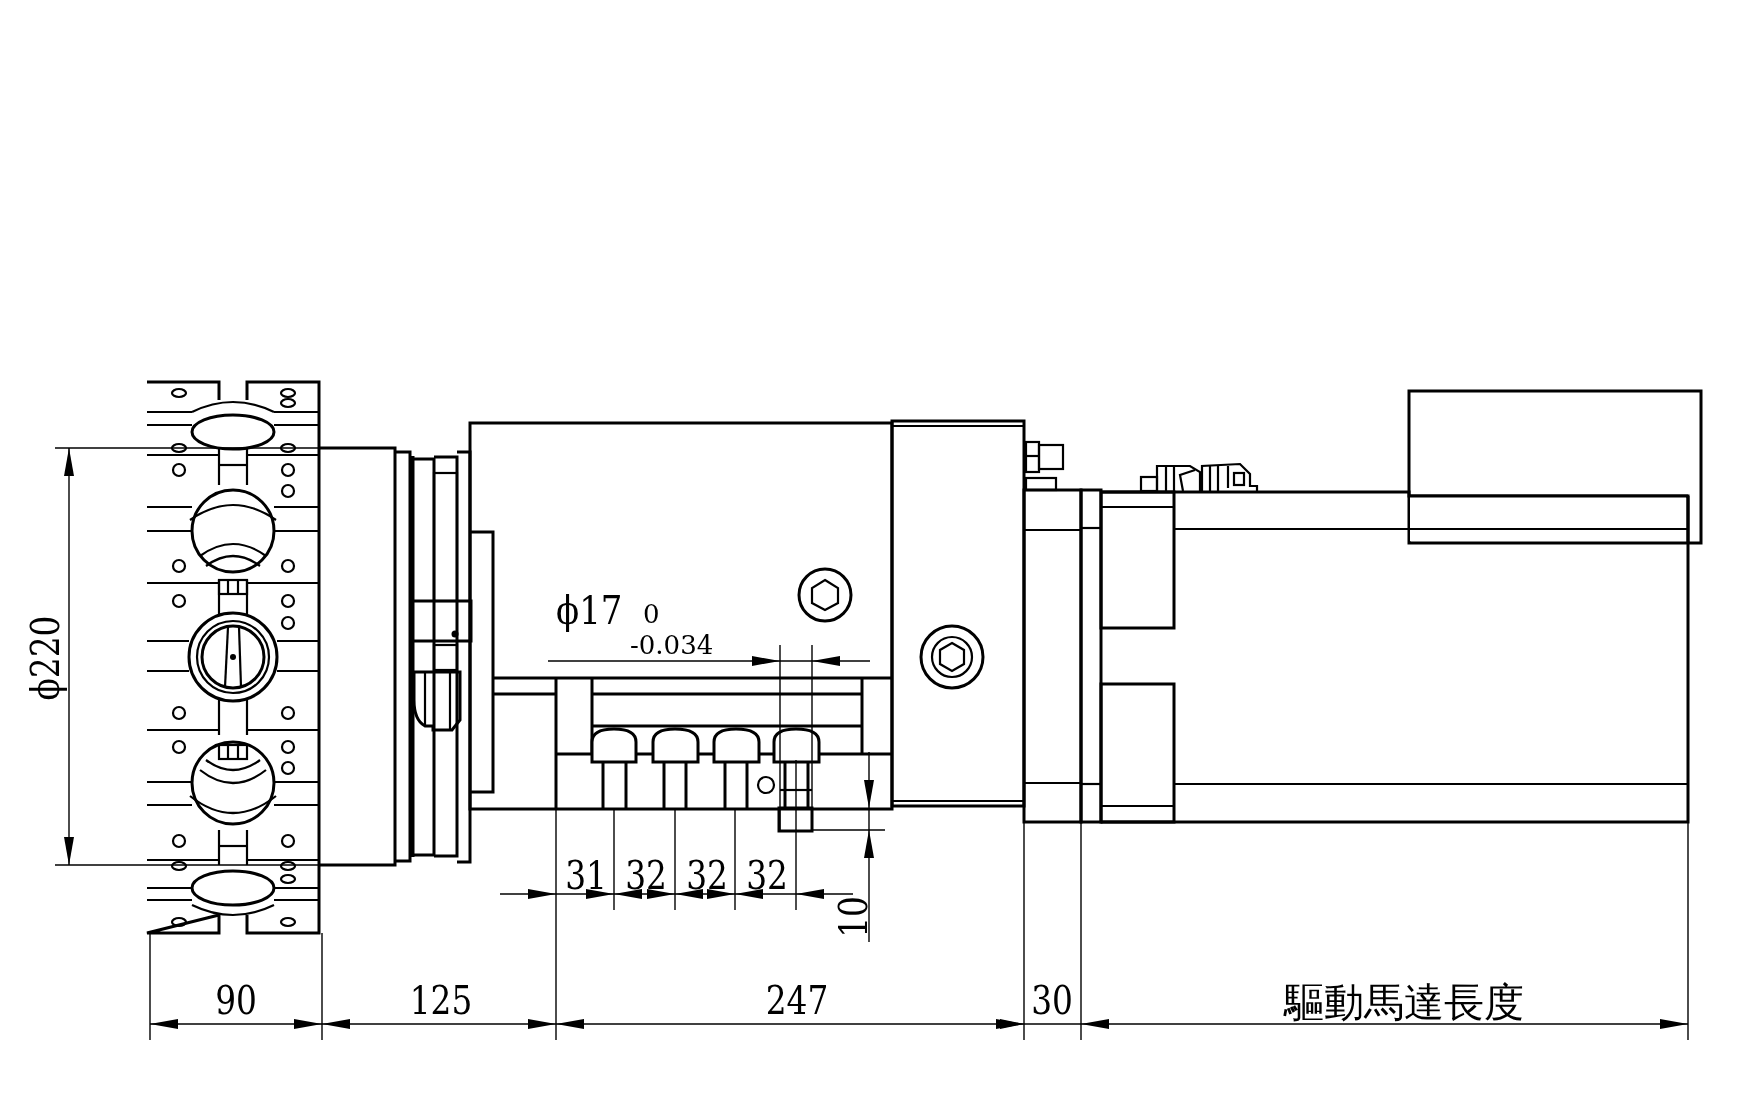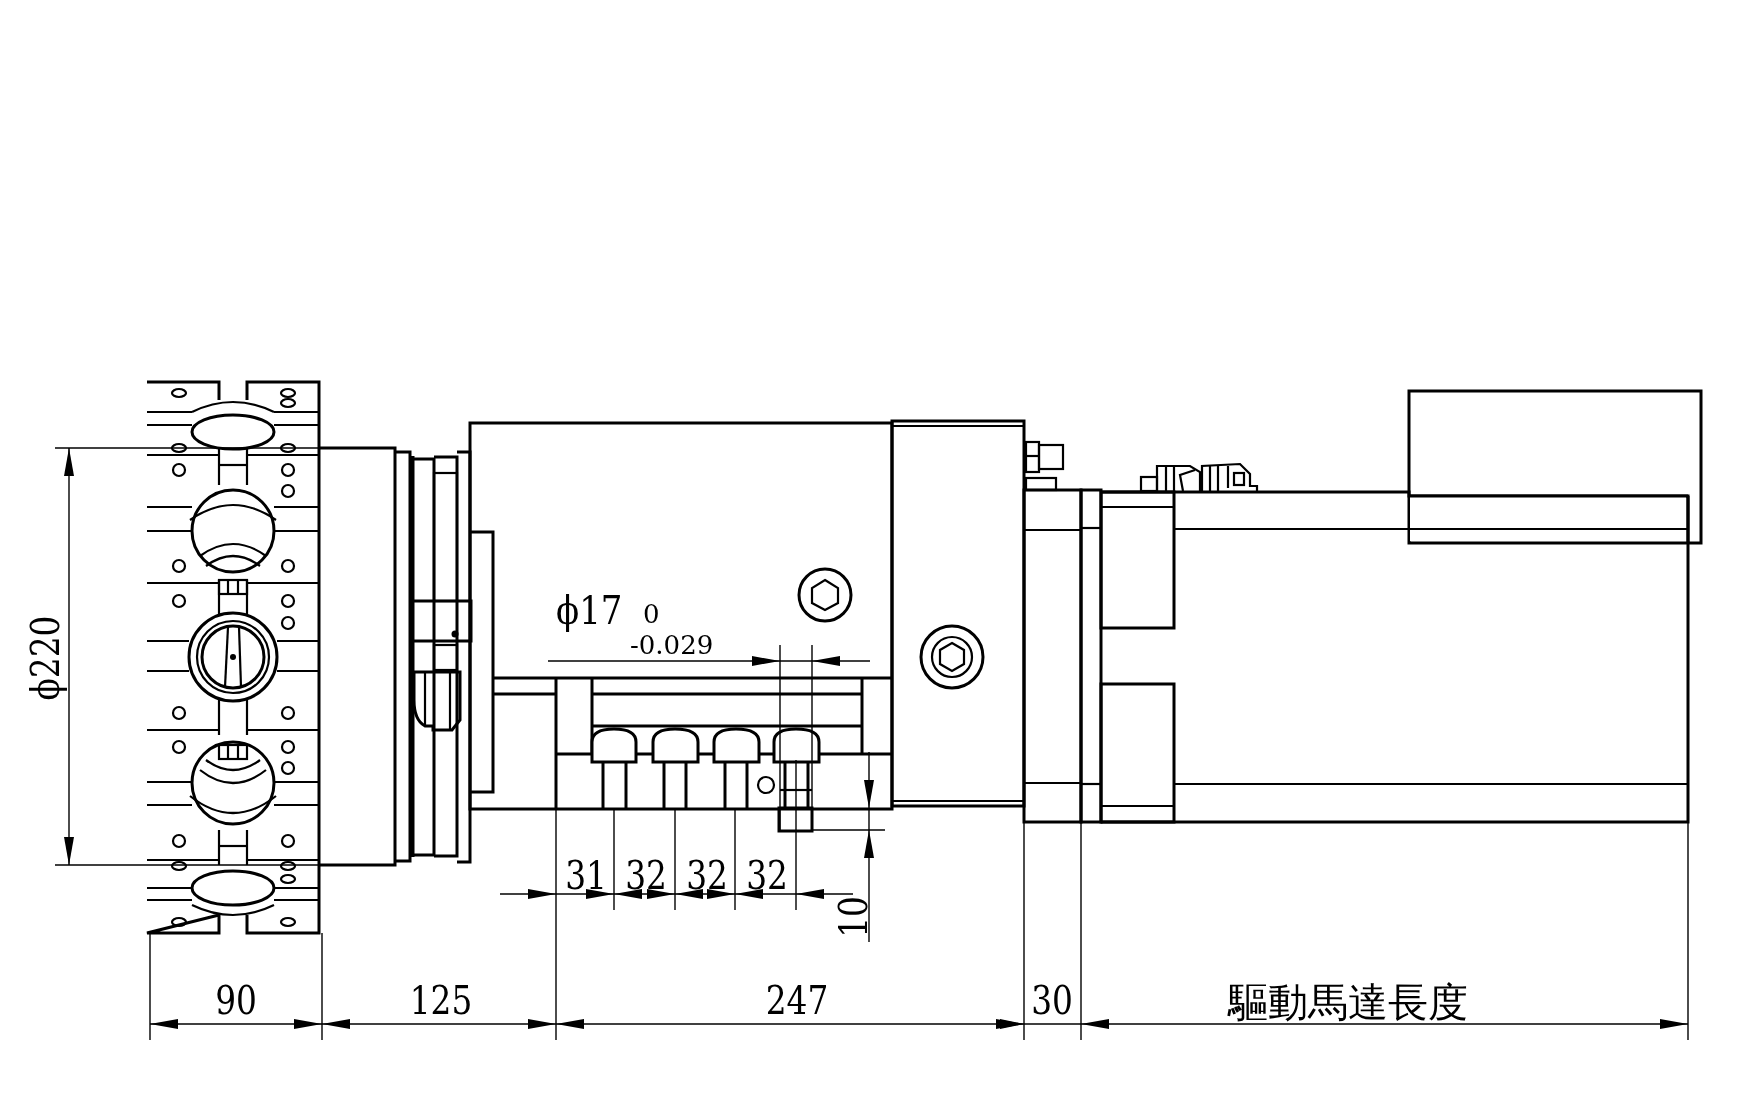--- a/index.html
+++ b/index.html
@@ -291,26 +291,26 @@
     <polygon points="869,830 864,858 874,858" fill="#000"></polygon>
   </g>
 </svg>
 
 <span class="lbl rot" style="left:45px; top:658px;">ϕ220</span>
 
 <span class="lbl dim" style="left:236px; top:1000px;">90</span>
 <span class="lbl dim" style="left:441px; top:1000px;">125</span>
 <span class="lbl dim" style="left:797px; top:1000px;">247</span>
 <span class="lbl dim" style="left:1052px; top:1000px;">30</span>
-<span class="lbl dim-cjk" style="left:1348px; top:1002px;">驅動馬達長度</span>
+<span class="lbl dim-cjk" style="left:1404px; top:1002px;">驅動馬達長度</span>
 
 <span class="lbl dim" style="left:586px; top:875px;">31</span>
 <span class="lbl dim" style="left:646px; top:875px;">32</span>
 <span class="lbl dim" style="left:707px; top:875px;">32</span>
 <span class="lbl dim" style="left:767px; top:875px;">32</span>
 
 <span class="lbl rot" style="left:853px; top:917px;">10</span>
 
 <div class="lbl" style="left:556px; top:590px;">
   <span class="tol-main" style="display:inline-block; transform:scaleX(0.85); transform-origin:left;">ϕ17</span>
 </div>
 <span class="lbl tol-small" style="left:643px; top:601px;">0</span>
-<span class="lbl tol-small" style="left:630px; top:632px;">-0.029</span>
+<span class="lbl tol-small" style="left:630px; top:632px;">-0.034</span>
 
 </body></html>

